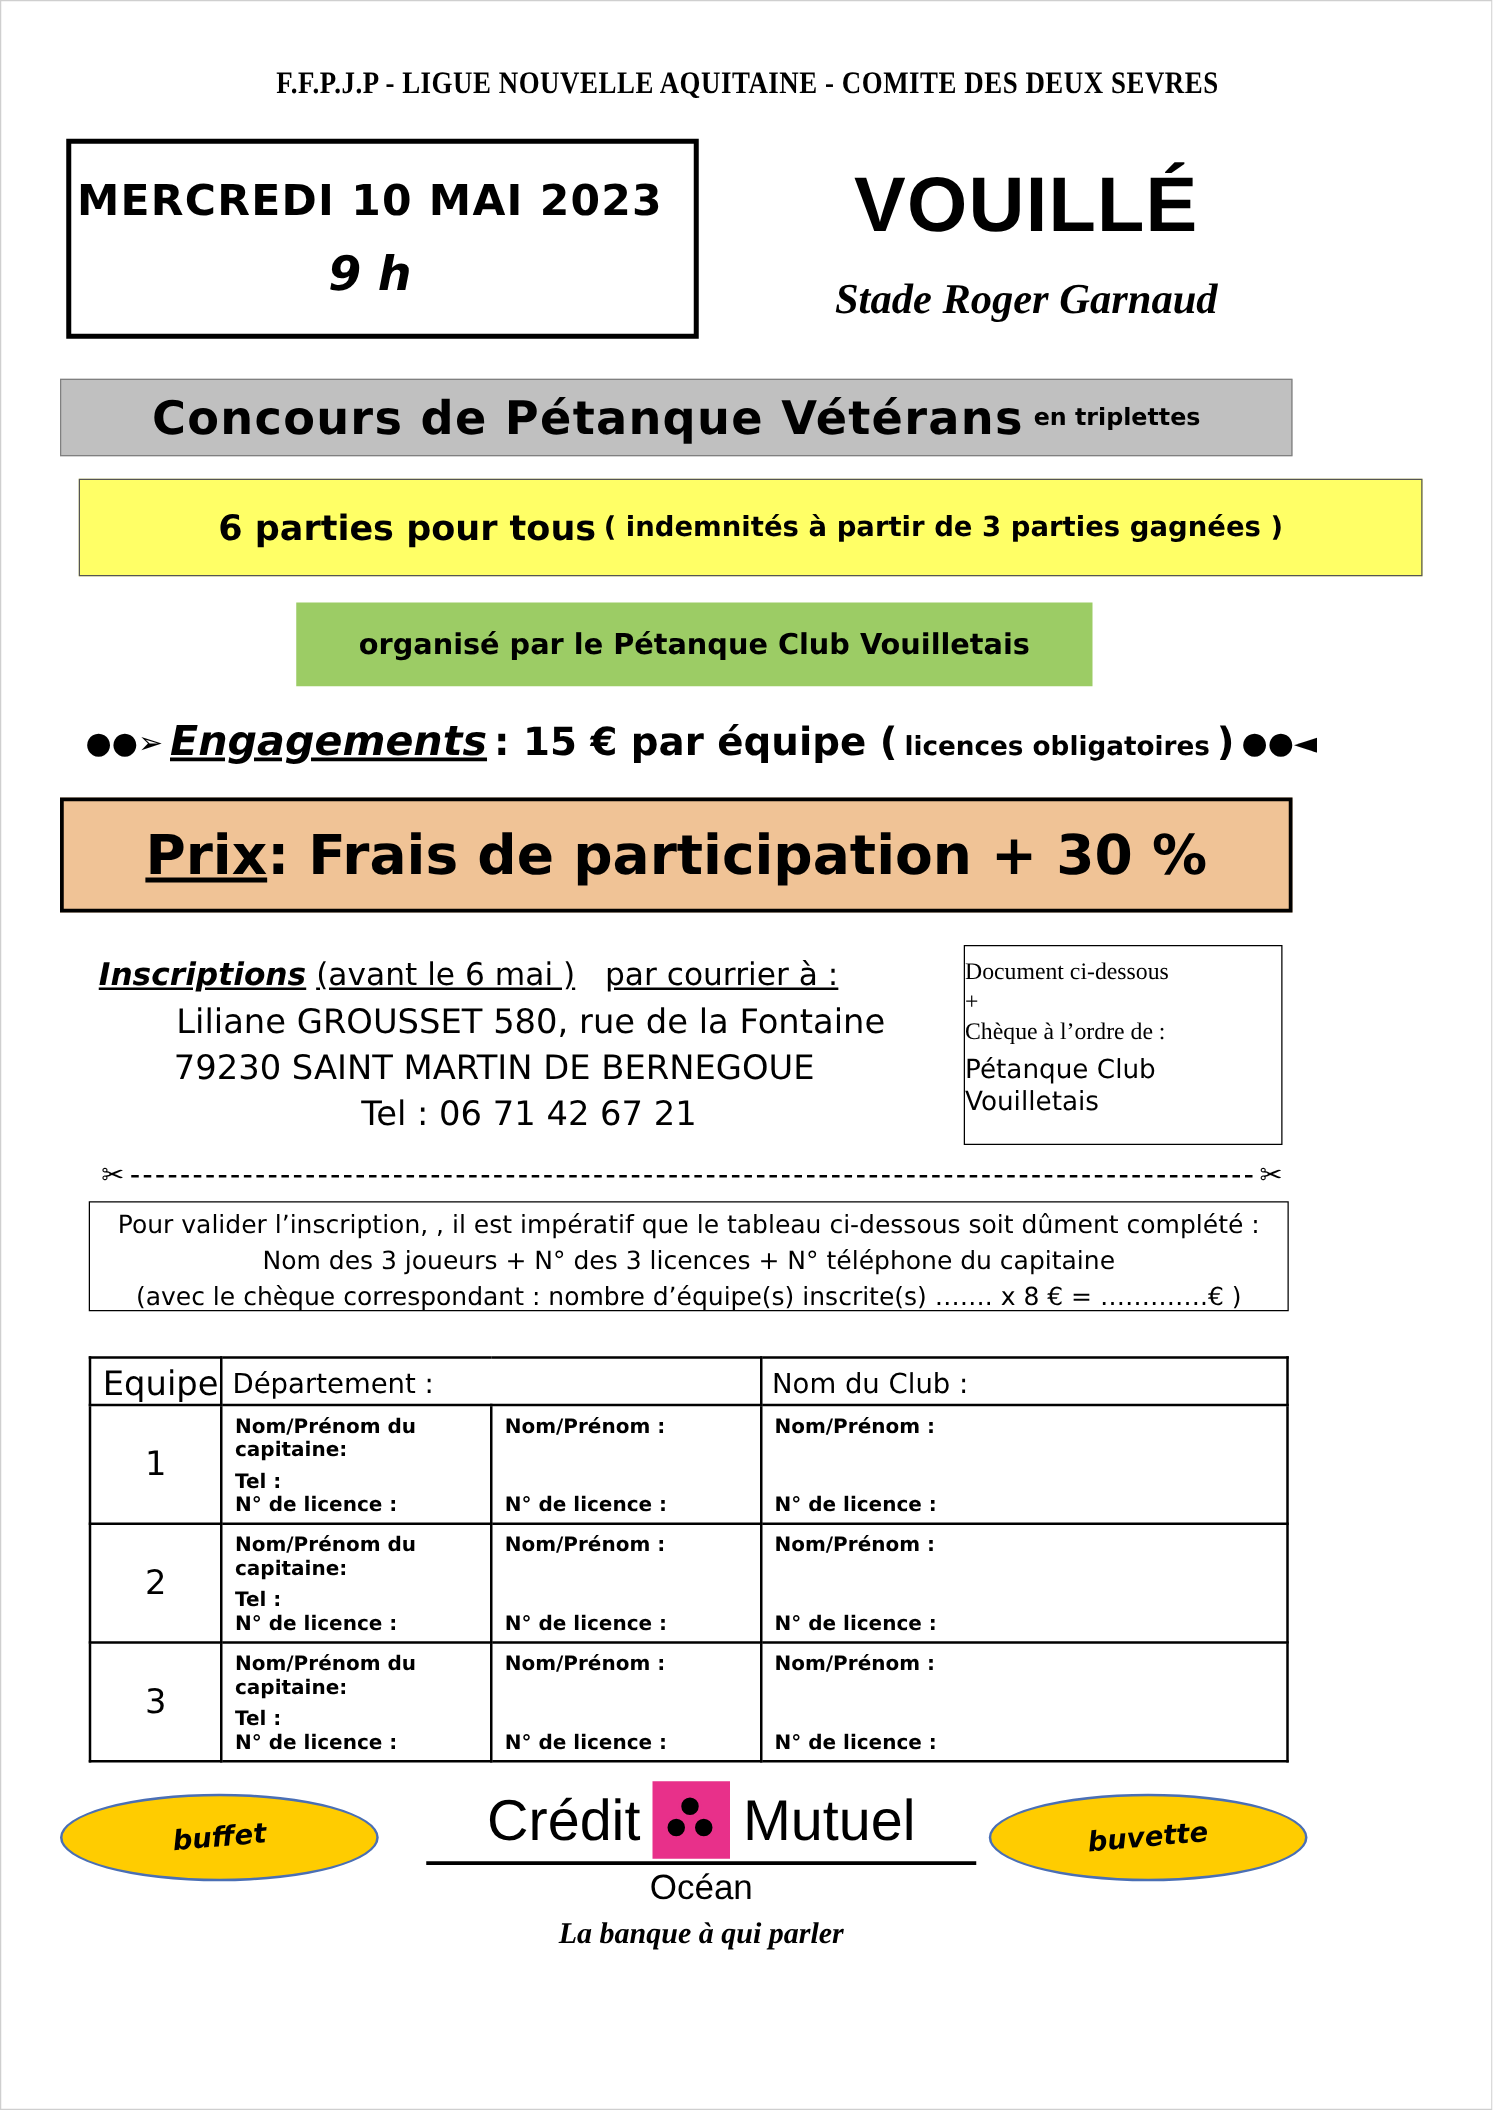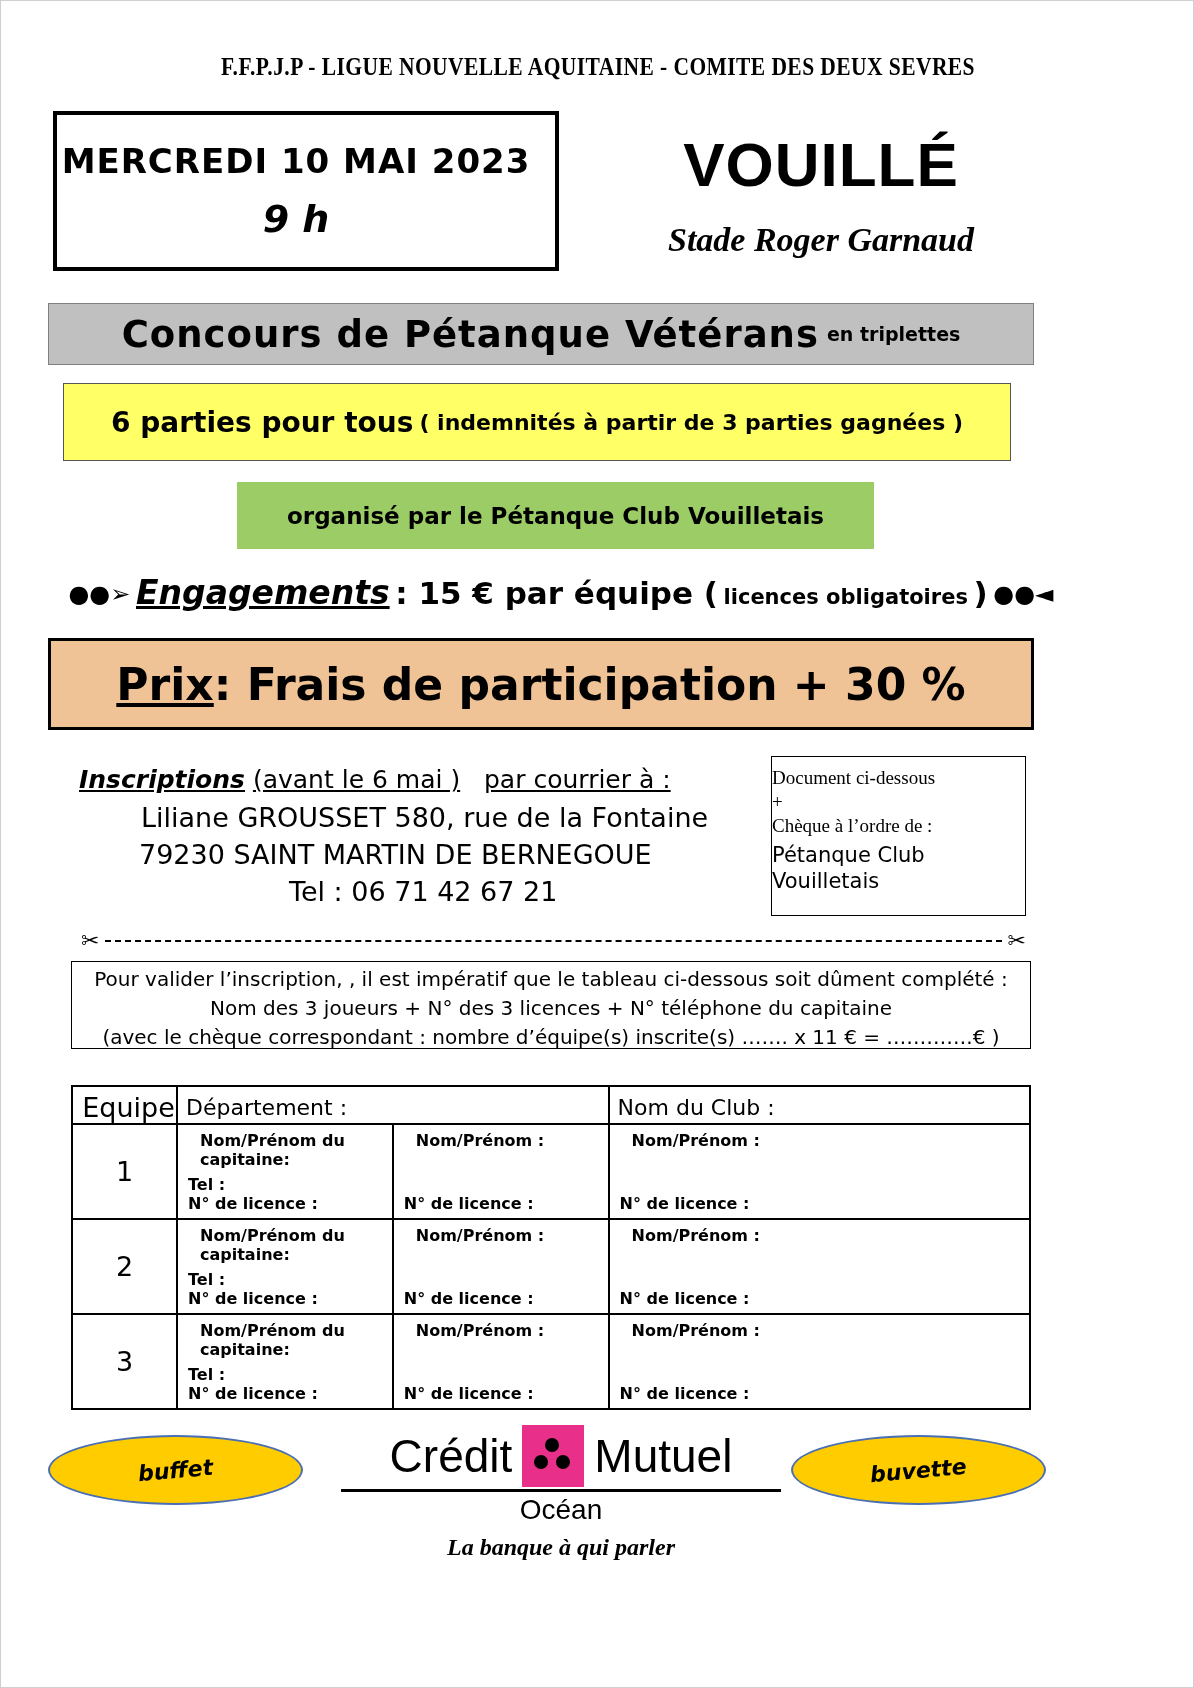--- a/index.html
+++ b/index.html
@@ -62,21 +62,21 @@
     font-family:"DejaVu Sans", sans-serif; font-weight:bold;
     font-size:37px; letter-spacing:1px;
   }
   .banner-grey .small{
     font-family:"DejaVu Sans", sans-serif; font-weight:bold;
     font-size:19px; margin-left:8px;
   }
 
   
   .banner-yellow{
-    position:absolute; left:62px; top:382px; width:948px; height:78px;
+    position:absolute; left:62px; top:382px; width:1075px; height:78px;
     background:#ffff66; border:1px solid #555;
     display:flex; align-items:center; justify-content:center;
   }
   .banner-yellow .big{
     font-family:"DejaVu Sans", sans-serif; font-weight:bold; font-size:28px;
   }
   .banner-yellow .small{
     font-family:"DejaVu Sans", sans-serif; font-weight:bold; font-size:22px;
     margin-left:6px;
   }
@@ -170,21 +170,21 @@
     height:38px; font-family:"DejaVu Sans", sans-serif; font-size:22px;
     padding:4px 0 0 8px !important; vertical-align:middle !important;
   }
   .eq-cell{
     width:105px; text-align:center; vertical-align:middle !important;
     font-family:"DejaVu Sans", sans-serif; font-size:27px;
   }
   .pl-cell{ position:relative; height:95px; }
   .pl-cell .np{
     position:absolute; left:10px; top:6px;
-    font-family:"DejaVu Sans", sans-serif; font-weight:bold; font-size:16px;margin-left:12px;
+    font-family:"DejaVu Sans", sans-serif; font-weight:bold; font-size:16px;
   }
   .pl-cell .tel{
     position:absolute; left:10px; top:50px;
     font-family:"DejaVu Sans", sans-serif; font-weight:bold; font-size:16px;
   }
   .pl-cell .lic{
     position:absolute; left:10px; bottom:5px;
     font-family:"DejaVu Sans", sans-serif; font-weight:bold; font-size:16px;
   }
 
@@ -298,21 +298,21 @@
 
   <div class="cutline">
     <span class="sc">✂</span>
     <span class="dash"></span>
     <span class="sc">✂</span>
   </div>
 
   <div class="instr">
     <div>Pour valider l’inscription, , il est impératif que le tableau ci-dessous soit dûment complété :</div>
     <div>Nom des 3 joueurs + N° des 3 licences + N° téléphone du capitaine</div>
-    <div>(avec le chèque correspondant :  nombre d’équipe(s) inscrite(s) ……. x 11 €  =  ………….€   )</div>
+    <div>(avec le chèque correspondant :  nombre d’équipe(s) inscrite(s) ……. x 8 €  =  ………….€   )</div>
   </div>
 
   <table class="table">
     <tbody>
         <tr>
       <td class="eq-cell hdr-cell">Equipe</td>
       <td class="hdr-cell" colspan="2">Département :</td>
       <td class="hdr-cell">Nom du Club :</td>
     </tr>
 

